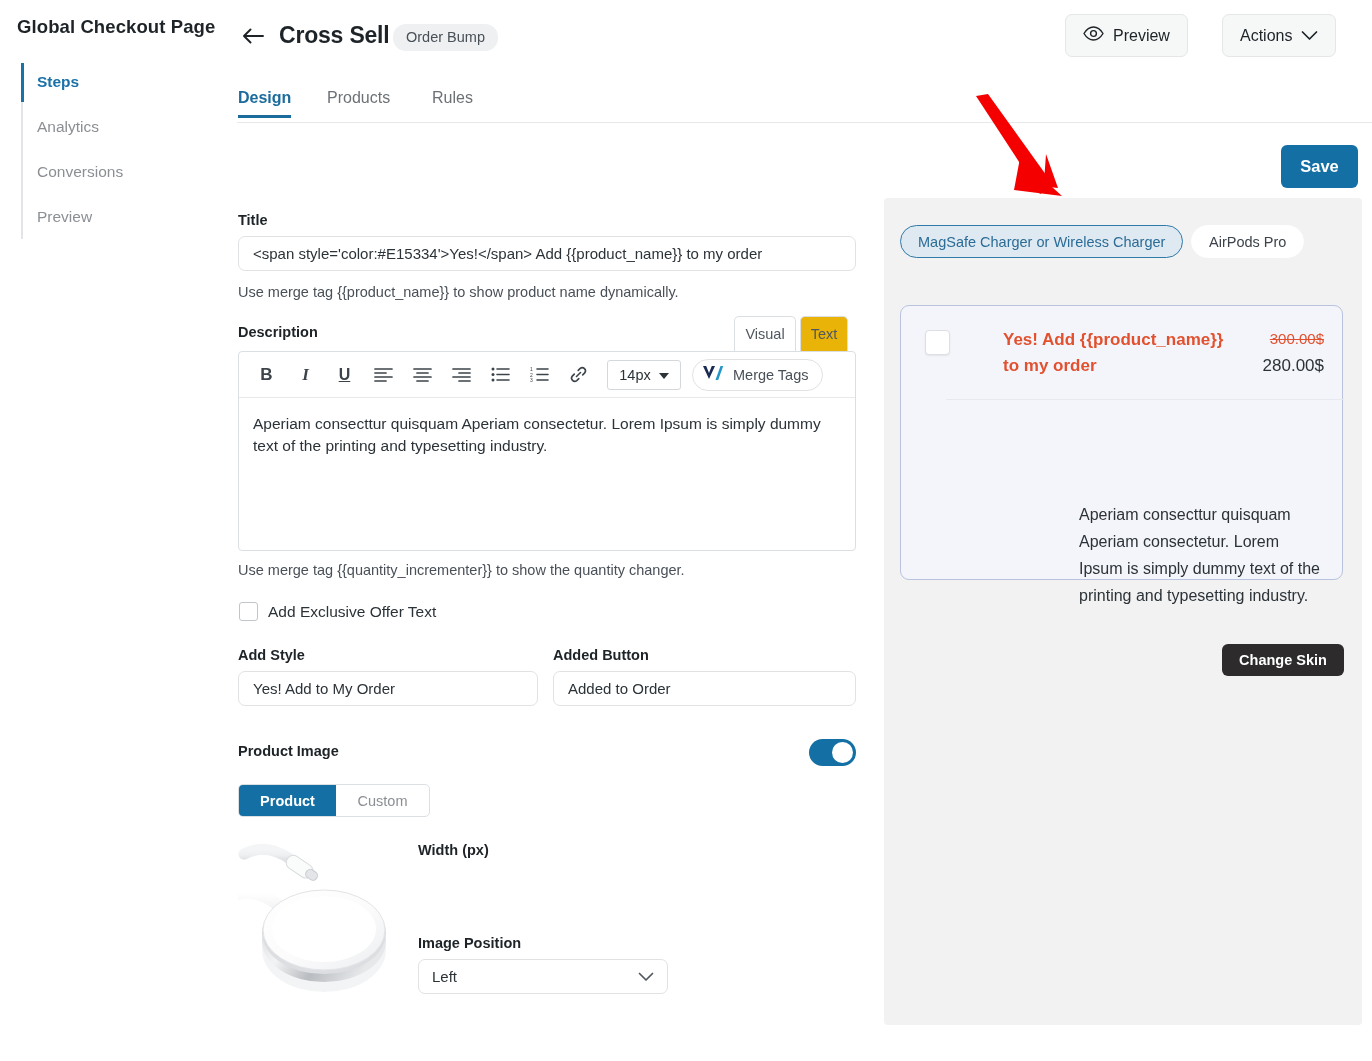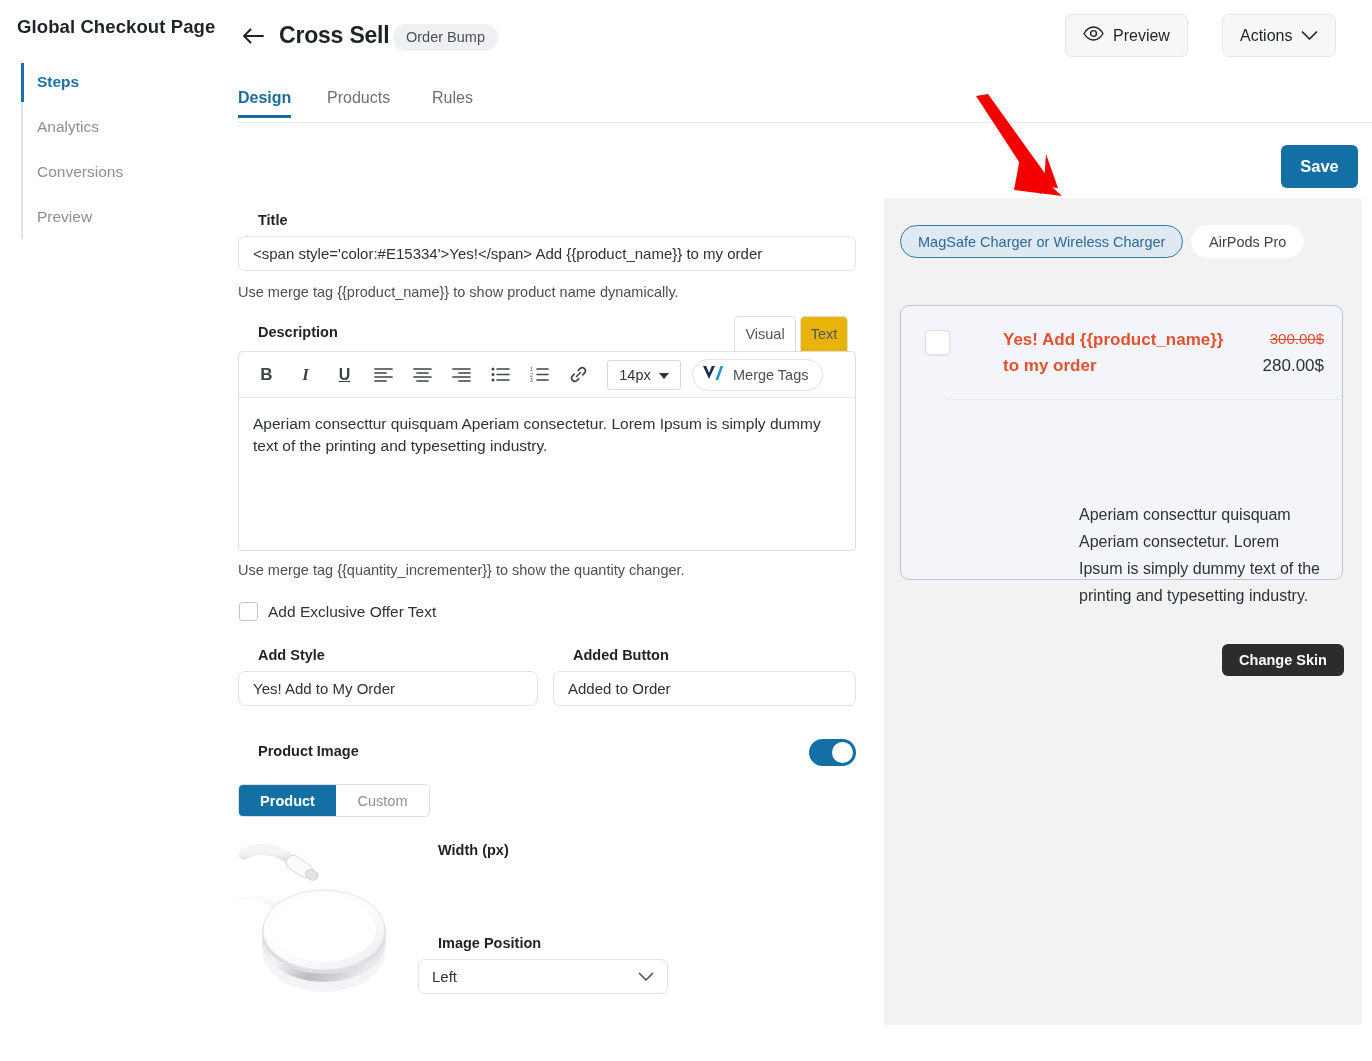--- a/index.html
+++ b/index.html
@@ -92,21 +92,20 @@
   #seg-style {
     position: absolute; left: 90px; top: 1px; width: 100px; height: 32px;
     color: #8b8f94; font-size: 14.5px;
     display: flex; align-items: center; justify-content: center; cursor: pointer;
   }
 
   
   .field-label {
     position: absolute; font-size: 14.5px; font-weight: 700; color: #1d2327;
     white-space: nowrap;
-    margin-left: 20px;
   }
   .help-text {
     position: absolute; font-size: 14.5px; color: #4a5057; white-space: nowrap;
   }
   .txt-input {
     position: absolute; background: #fff;
     border: 1px solid #e0e2e4; border-radius: 7px;
     font-family: "Liberation Sans", sans-serif;
     font-size: 15px; color: #2c3338; padding: 0 14px;
     outline: none;

